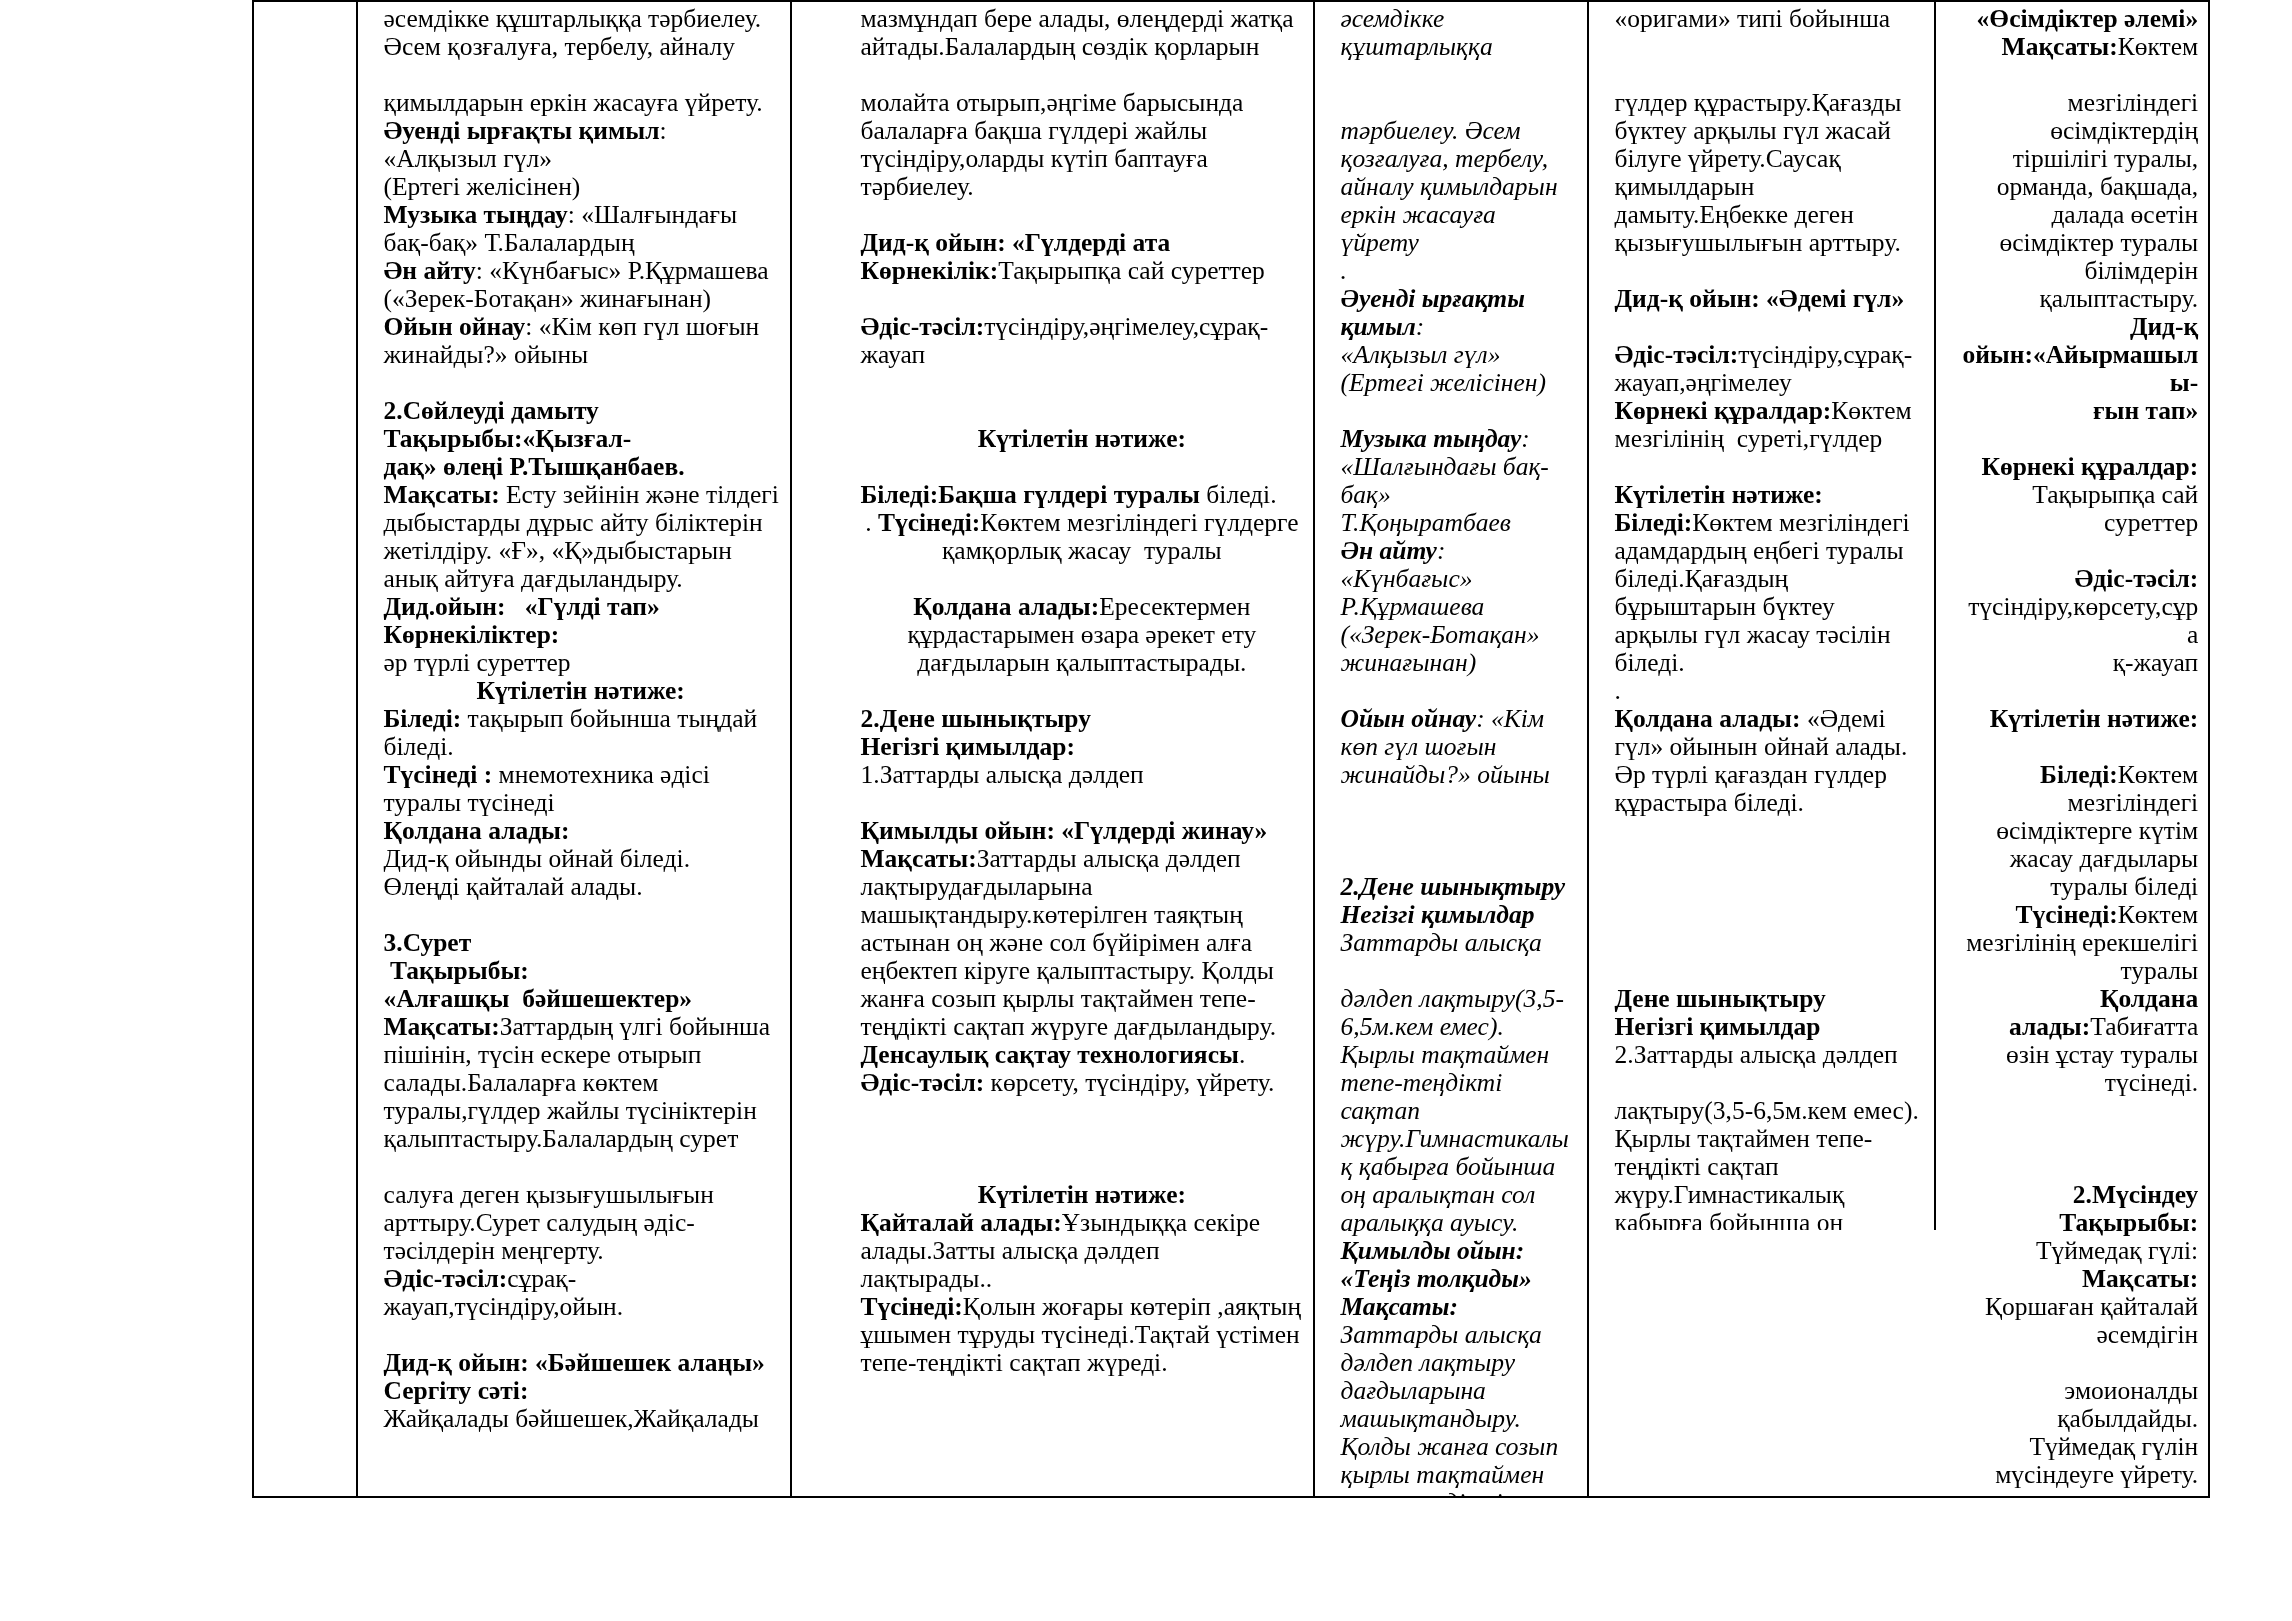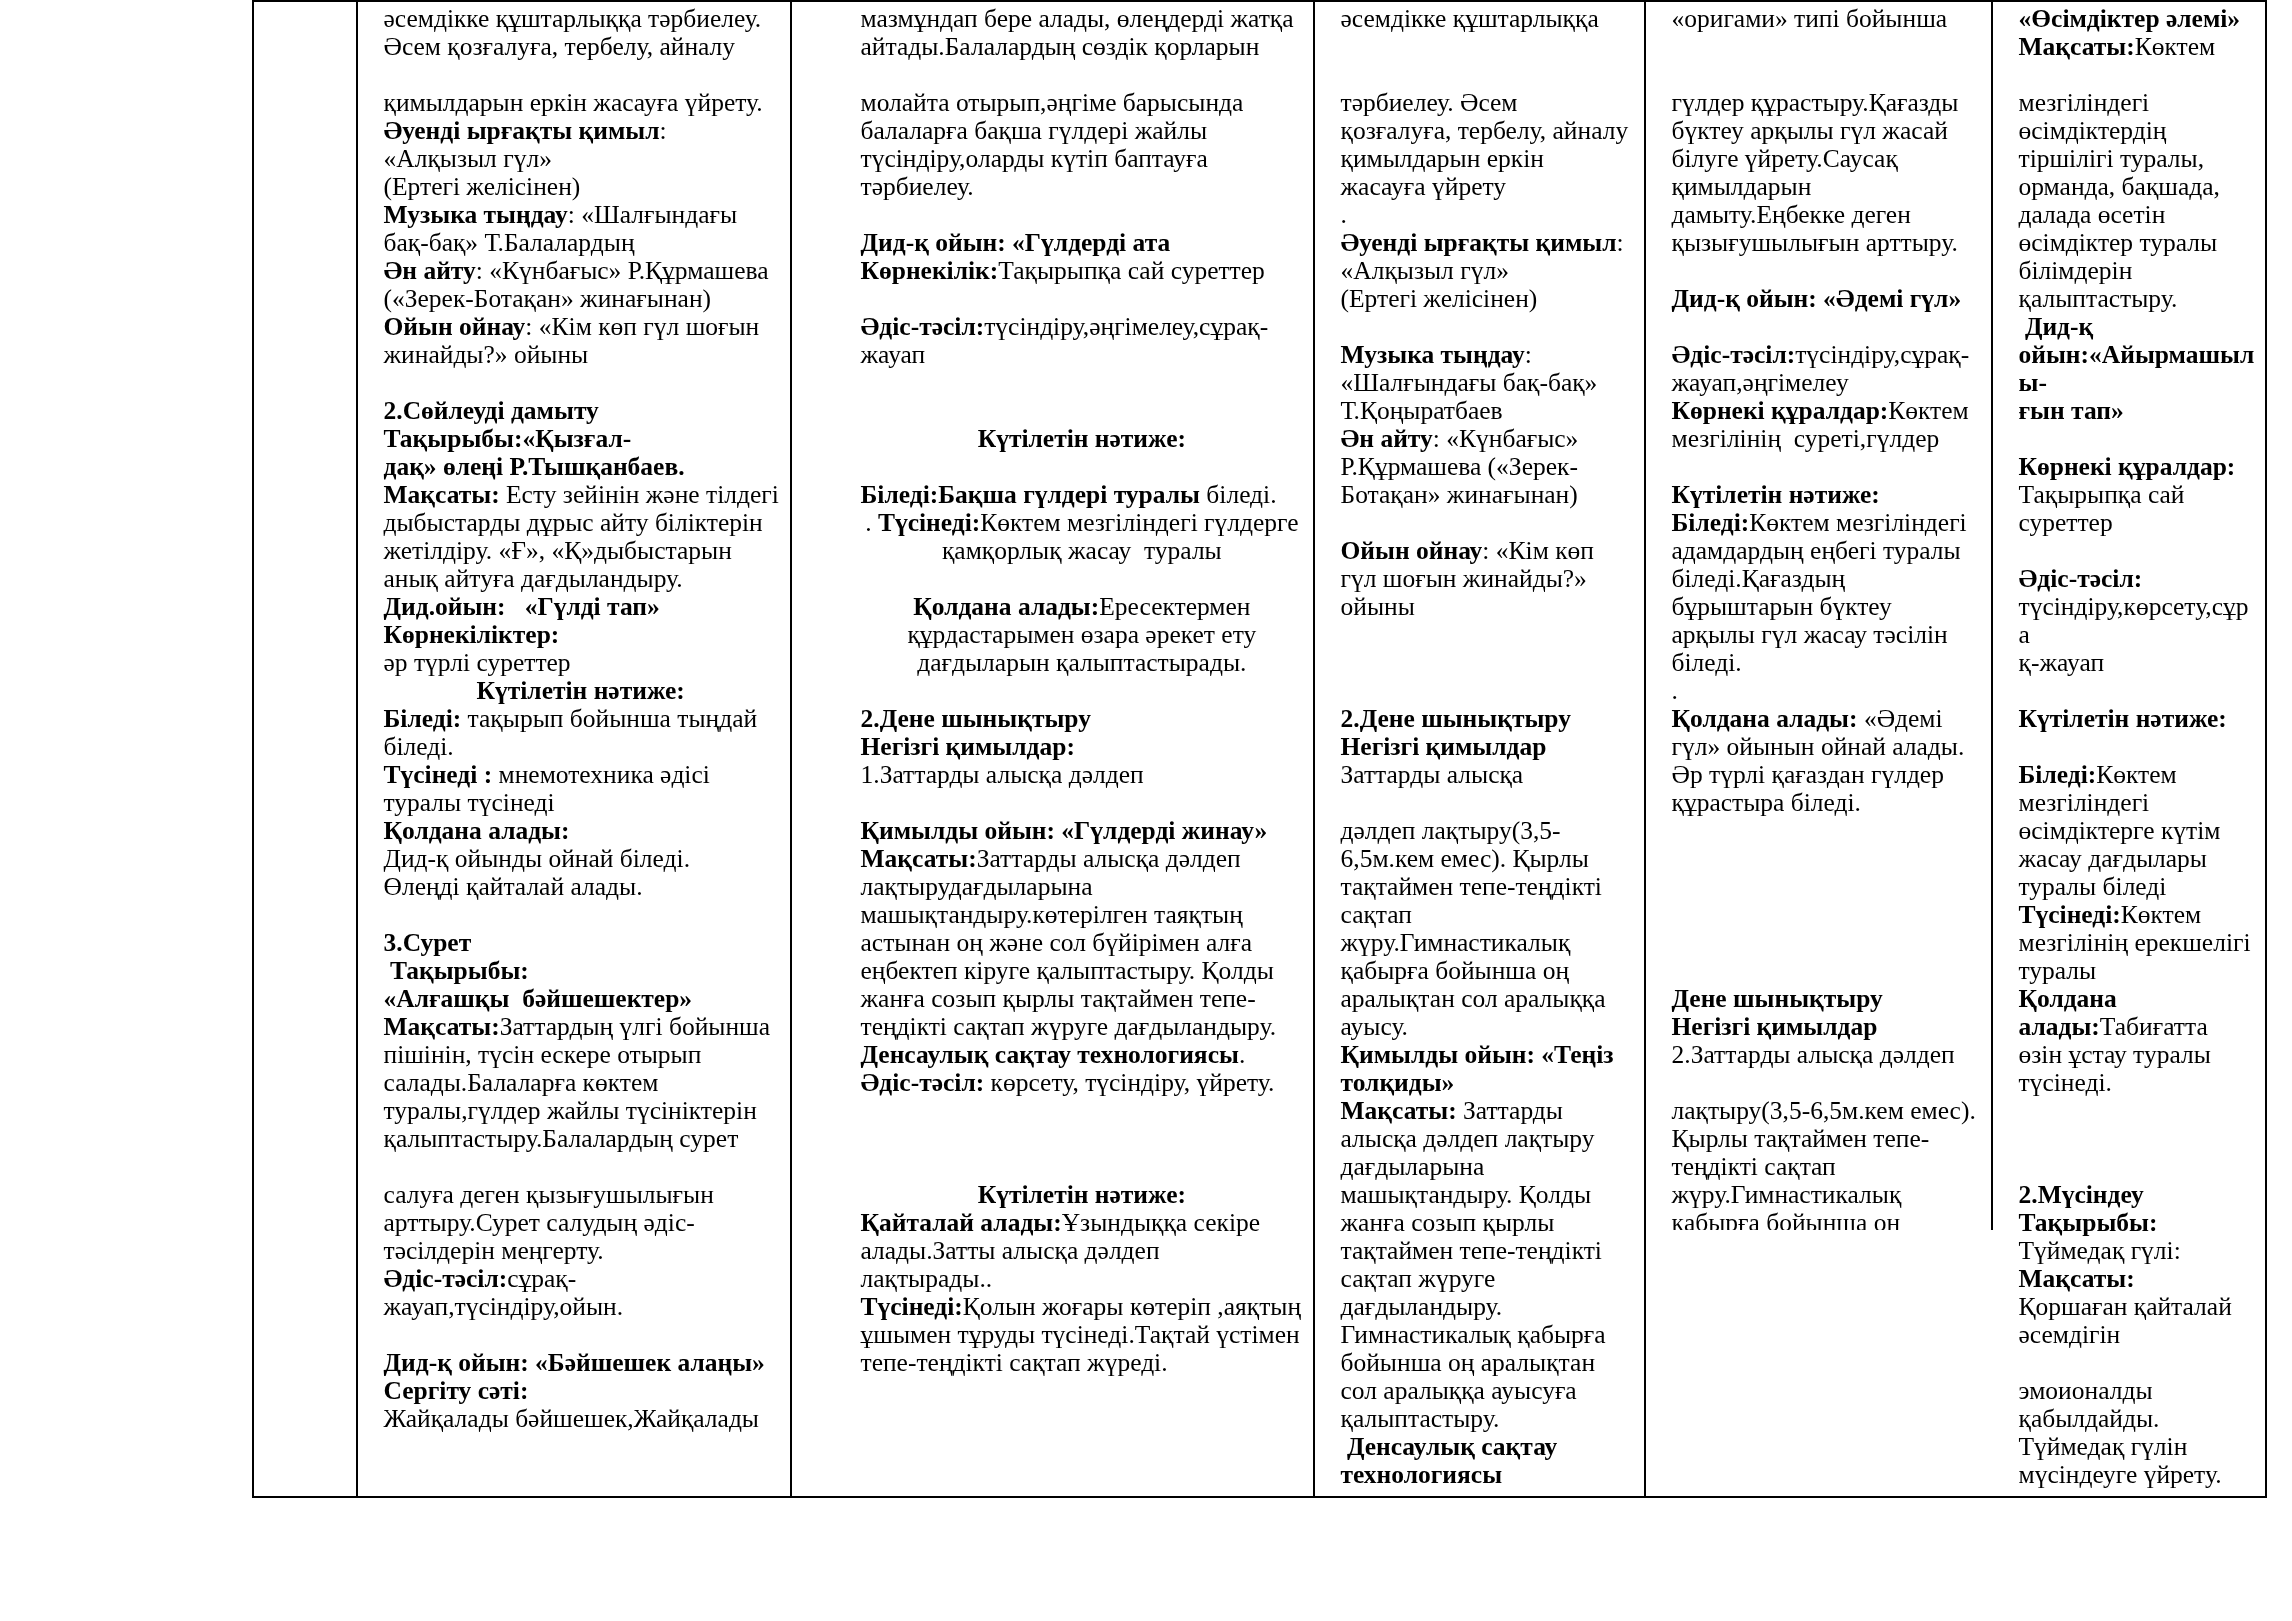--- a/index.html
+++ b/index.html
@@ -108,21 +108,21 @@
         <p class="para"><span class="bold">Мақсаты:</span><span>Заттарды алысқа дәлдеп лақтырудағдыларына машықтандыру.көтерілген таяқтың астынан оң және сол бүйірімен алға еңбектеп кіруге қалыптастыру. Қолды жанға созып қырлы тақтаймен тепе-теңдікті сақтап жүруге дағдыландыру.</span></p>
         <p class="para"><span class="bold">Денсаулық сақтау технологиясы</span><span>.</span></p>
         <p class="para"><span class="bold">Әдіс-тәсіл:</span><span> көрсету, түсіндіру, үйрету.</span></p>
         <p class="para">&nbsp;</p>
         <p class="para">&nbsp;</p>
         <p class="para">&nbsp;</p>
         <p class="para center"><span class="bold">Күтілетін нәтиже:</span></p>
         <p class="para"><span class="bold">Қайталай алады:</span><span>Ұзындыққа секіре алады.Затты алысқа дәлдеп  лақтырады..</span></p>
         <p class="para"><span class="bold">Түсінеді:</span><span>Қолын жоғары көтеріп ,аяқтың ұшымен тұруды түсінеді.Тақтай үстімен тепе-теңдікті сақтап жүреді.</span></p>
       </div>
-      <div class="cell" style="width: 331px; height: 1494px;">
+      <div class="cell" style="width: 274px; height: 1494px; font-style: italic;">
         <p class="para"><span>әсемдікке құштарлыққа</span></p>
         <p class="para">&nbsp;</p>
         <p class="para">&nbsp;</p>
         <p class="para"><span>тәрбиелеу. Әсем қозғалуға, тербелу, айналу қимылдарын еркін жасауға үйрету</span></p>
         <p class="para"><span>.</span></p>
         <p class="para"><span class="bold">Әуенді ырғақты қимыл</span><span>:</span></p>
         <p class="para"><span>«Алқызыл гүл»</span></p>
         <p class="para"><span>(Ертегі желісінен)</span></p>
         <p class="para">&nbsp;</p>
         <p class="para"><span class="bold">Музыка тыңдау</span><span>:</span></p>
@@ -167,21 +167,21 @@
         <p class="para">&nbsp;</p>
         <p class="para"><span class="bold">Дене шынықтыру</span></p>
         <p class="para"><span class="bold">Негізгі қимылдар</span></p>
         <p class="para"><span>2.Заттарды алысқа дәлдеп</span></p>
         <p class="para">&nbsp;</p>
         <p class="para"><span>лақтыру(3,5-6,5м.кем емес). Қырлы тақтаймен тепе-теңдікті сақтап жүру.Гимнастикалық қабырға бойынша оң аралықтан сол аралыққа ауысу.</span></p>
         <p class="para"><span class="bold">Қимылды ойын: «Кім
 жылдам»</span></p>
         <p class="para"><span class="bold">Мақсаты:</span><span> Заттарды алысқа дәлдеп лақтыру дағдыларына машықтандыру. көтерілген таяқтың  астынан оң және сол бүйірімен алға еңбектеп кіруге қалыптастыру. Көлбеу қойылған  тақтайда жоғары-</span></p>
       </div>
-      <div class="cell" style="width: 272px; height: 1494px;">
+      <div class="cell" style="width: 272px; height: 1494px; text-align: right;">
         <p class="para"><span class="bold">«Өсімдіктер әлемі»</span></p>
         <p class="para"><span class="bold">Мақсаты:</span><span>Көктем</span></p>
         <p class="para">&nbsp;</p>
         <p class="para"><span>мезгіліндегі өсімдіктердің тіршілігі туралы, орманда, бақшада, далада өсетін өсімдіктер туралы білімдерін қалыптастыру.</span></p>
         <p class="para"><span class="bold"> Дид-қ
 ойын:«Айырмашыл
 ы-
 ғын тап»</span></p>
         <p class="para">&nbsp;</p>
         <p class="para"><span class="bold">Көрнекі құралдар:</span></p>

